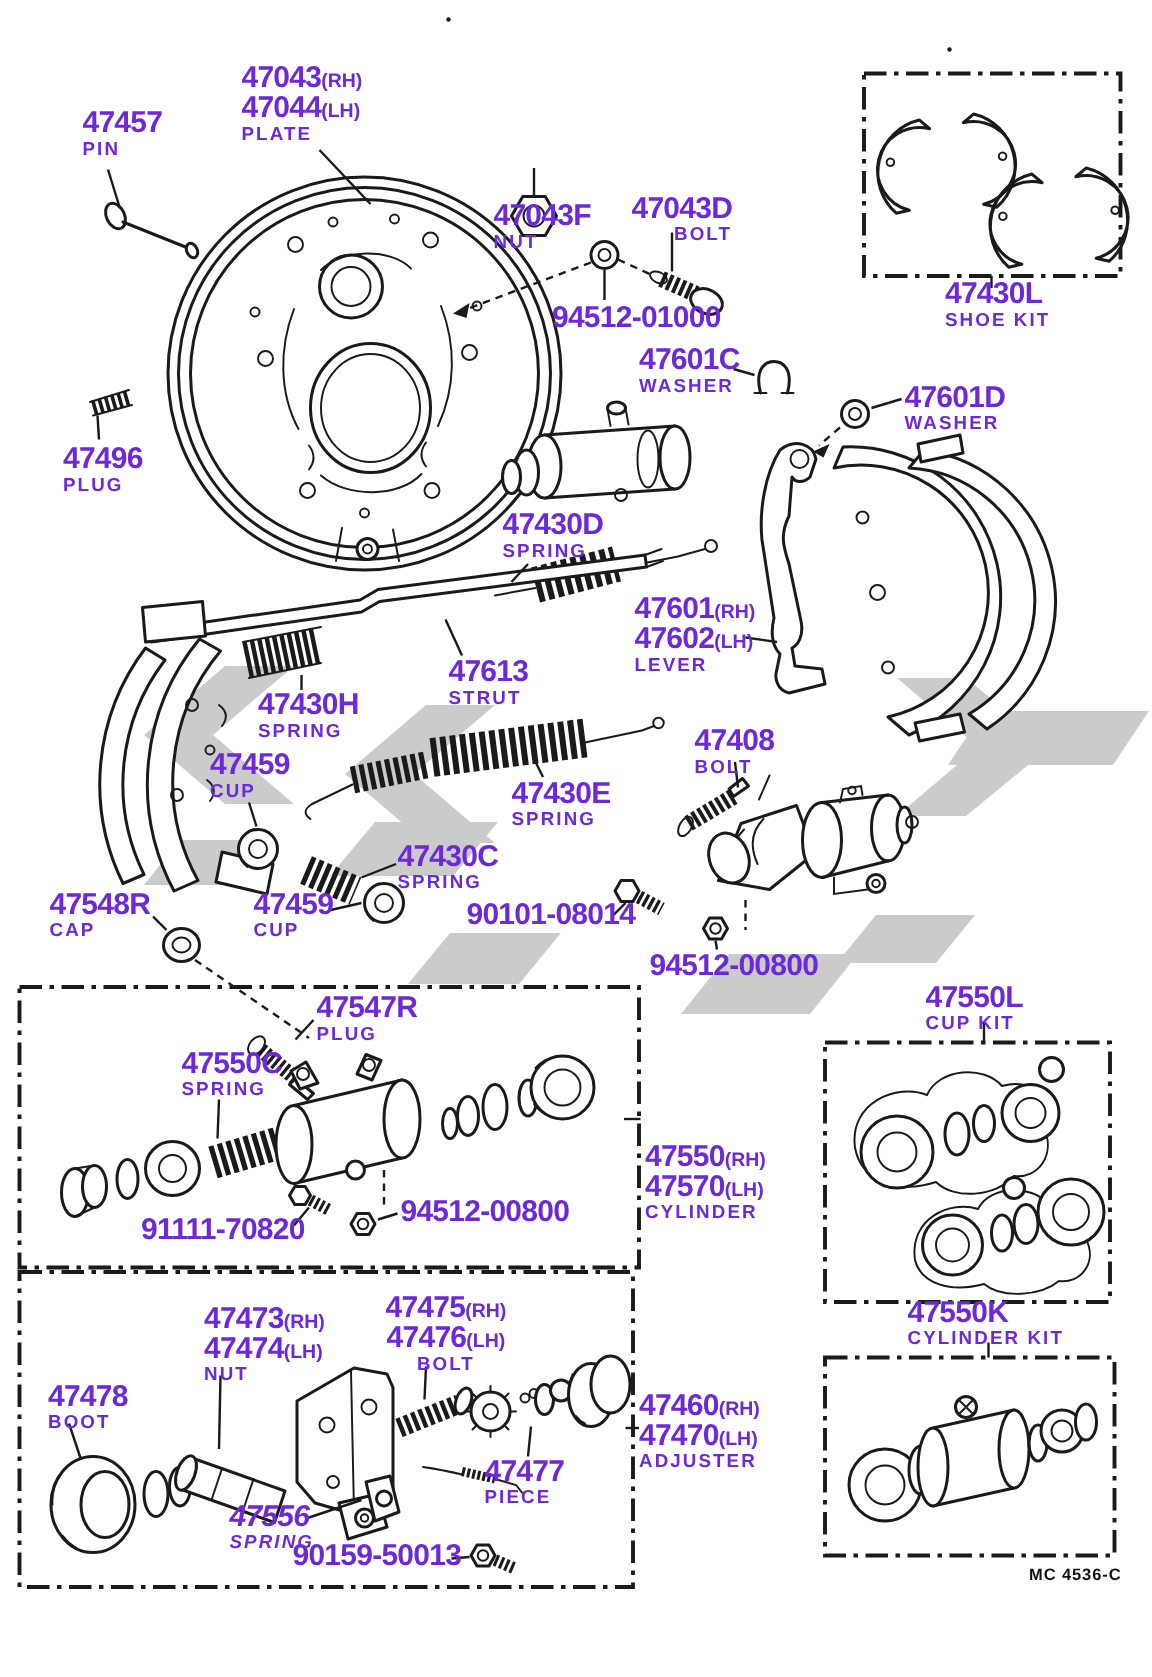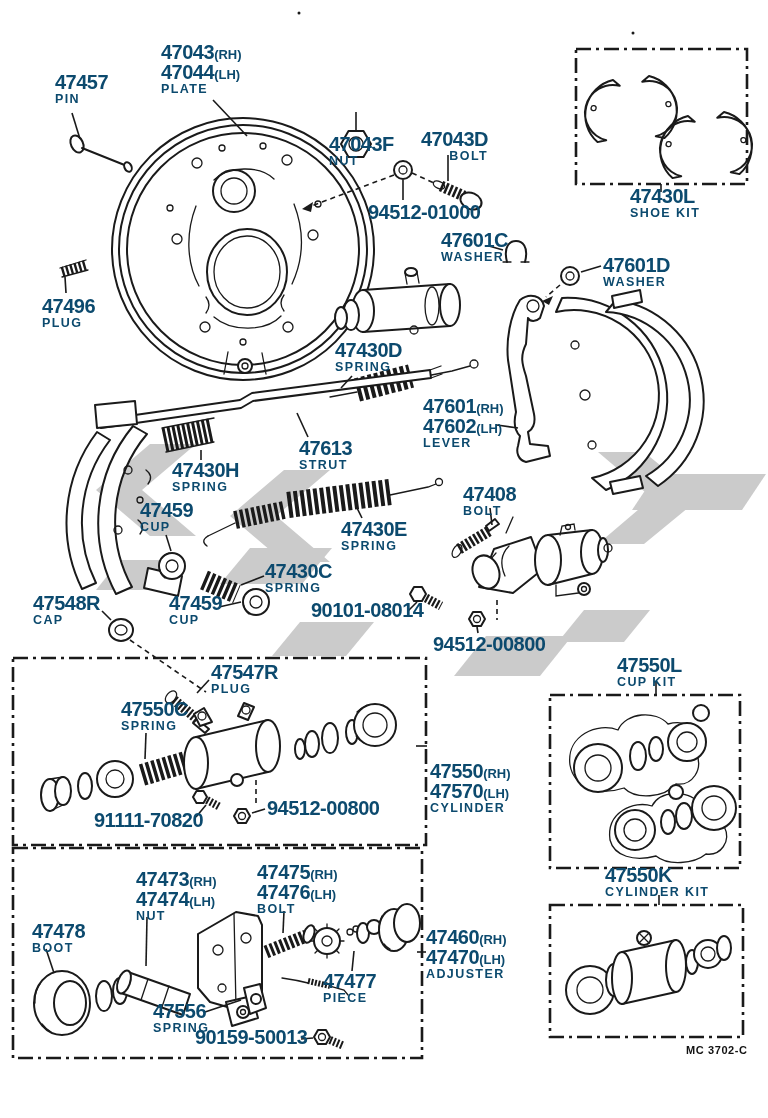--- a/index.html
+++ b/index.html
@@ -1,19 +1,19 @@
 <!DOCTYPE html>
 <html><head>
 <meta charset="utf-8">
 <style>
   html,body{margin:0;padding:0;background:#fff}
   #stage{position:relative;width:768px;height:1118px;background:#fff;overflow:hidden;
          font-family:"Liberation Sans",sans-serif;color:#121212}
   #art{position:absolute;left:0;top:0}
-  .callout{position:absolute;line-height:1.02;white-space:nowrap;color:#0c4a6e}
+  .callout{position:absolute;line-height:1.02;white-space:nowrap;color:#6d28d9}
   .pline{line-height:1.0}
   .pn{font-weight:700;font-size:20px;letter-spacing:-0.5px}
   .sfx{font-weight:700;font-size:13px;letter-spacing:0}
   .nm{font-weight:700;font-size:12.5px;letter-spacing:1.4px;margin-top:1px}
   .code{position:absolute;font-weight:700;font-size:11px;letter-spacing:0.6px}
   
   .k{stroke:#1a1a1a;fill:none;stroke-width:2;stroke-linecap:round;stroke-linejoin:round}
   .kt{stroke:#1a1a1a;fill:none;stroke-width:1.3;stroke-linecap:round}
   .kw{stroke:#1a1a1a;fill:#fff;stroke-width:2;stroke-linejoin:round}
   .ld{stroke:#1a1a1a;fill:none;stroke-width:1.6}
@@ -395,21 +395,21 @@
     <line class="ld" x1="284" y1="911" x2="283" y2="933"></line>
     <line class="ld" x1="659" y1="895" x2="659" y2="905"></line>
     <line class="ld" x1="46" y1="949" x2="54" y2="973"></line>
     <line class="ld" x1="417" y1="952" x2="426" y2="952"></line>
     <line class="ld" x1="352" y1="971" x2="354" y2="951"></line>
     <line class="ld" x1="205" y1="1012" x2="241" y2="1000"></line>
     <line class="ld" x1="301" y1="1039" x2="313" y2="1038"></line>
   </g>
 </svg>
 
-<div class="code" style="left:686px;top:1044px">MC 3702-C</div>
+<div class="code" style="left:686px;top:1044px">MC 4536-C</div>
 
 <div class="callout" style="left: 55px; top: 72px;">
       <div class="pline"><span class="pn">47457</span></div>
       <div class="nm">PIN</div>
     </div>
     <div class="callout" style="left: 161px; top: 42px;">
       <div class="pline"><span class="pn">47043</span><span class="sfx">(RH)</span></div>
       <div class="pline"><span class="pn">47044</span><span class="sfx">(LH)</span></div>
       <div class="nm">PLATE</div>
     </div>
@@ -421,21 +421,21 @@
       <div class="pline"><span class="pn">47043D</span></div>
       <div class="nm">BOLT</div>
     </div>
     <div class="callout" style="left: 368px; top: 202px;">
       <div class="pline"><span class="pn">94512-01000</span></div>
     </div>
     <div class="callout" style="left: 630px; top: 186px;">
       <div class="pline"><span class="pn">47430L</span></div>
       <div class="nm">SHOE KIT</div>
     </div>
-    <div class="callout" style="left: 426px; top: 230px; margin-left: 15px;">
+    <div class="callout" style="left: 426px; top: 230px;">
       <div class="pline"><span class="pn">47601C</span></div>
       <div class="nm">WASHER</div>
     </div>
     <div class="callout" style="left: 603px; top: 255px;">
       <div class="pline"><span class="pn">47601D</span></div>
       <div class="nm">WASHER</div>
     </div>
     <div class="callout" style="left: 42px; top: 296px;">
       <div class="pline"><span class="pn">47496</span></div>
       <div class="nm">PLUG</div>
@@ -508,21 +508,21 @@
       <div class="pline"><span class="pn">94512-00800</span></div>
     </div>
     <div class="callout" style="left: 94px; top: 810px;">
       <div class="pline"><span class="pn">91111-70820</span></div>
     </div>
     <div class="callout" style="left: 136px; top: 869px;">
       <div class="pline"><span class="pn">47473</span><span class="sfx">(RH)</span></div>
       <div class="pline"><span class="pn">47474</span><span class="sfx">(LH)</span></div>
       <div class="nm">NUT</div>
     </div>
-    <div class="callout" style="left: 257px; top: 862px;">
+    <div class="callout" style="left: 257px; top: 862px; text-align: center;">
       <div class="pline"><span class="pn">47475</span><span class="sfx">(RH)</span></div>
       <div class="pline"><span class="pn">47476</span><span class="sfx">(LH)</span></div>
       <div class="nm">BOLT</div>
     </div>
     <div class="callout" style="left: 605px; top: 865px;">
       <div class="pline"><span class="pn">47550K</span></div>
       <div class="nm">CYLINDER KIT</div>
     </div>
     <div class="callout" style="left: 32px; top: 921px;">
       <div class="pline"><span class="pn">47478</span></div>
@@ -530,20 +530,20 @@
     </div>
     <div class="callout" style="left: 426px; top: 927px;">
       <div class="pline"><span class="pn">47460</span><span class="sfx">(RH)</span></div>
       <div class="pline"><span class="pn">47470</span><span class="sfx">(LH)</span></div>
       <div class="nm">ADJUSTER</div>
     </div>
     <div class="callout" style="left: 323px; top: 971px;">
       <div class="pline"><span class="pn">47477</span></div>
       <div class="nm">PIECE</div>
     </div>
-    <div class="callout" style="left: 153px; top: 1001px;">
+    <div class="callout" style="left: 153px; top: 1001px; font-style: italic;">
       <div class="pline"><span class="pn">47556</span></div>
       <div class="nm">SPRING</div>
     </div>
     <div class="callout" style="left: 195px; top: 1027px;">
       <div class="pline"><span class="pn">90159-50013</span></div>
     </div>
   </div>
 
 </body></html>

